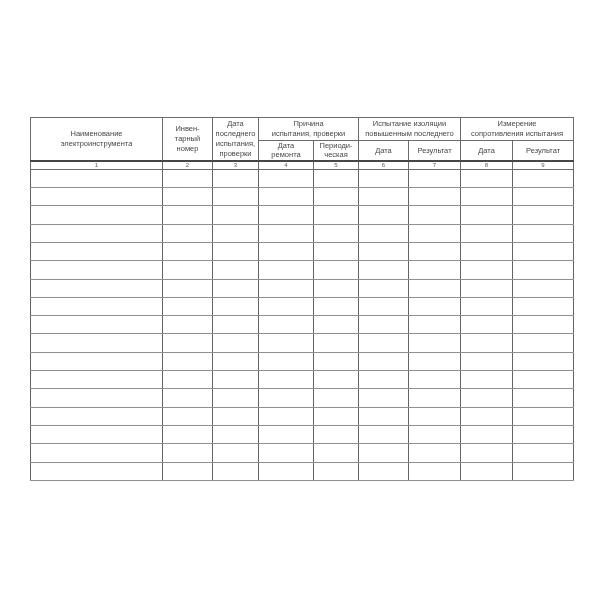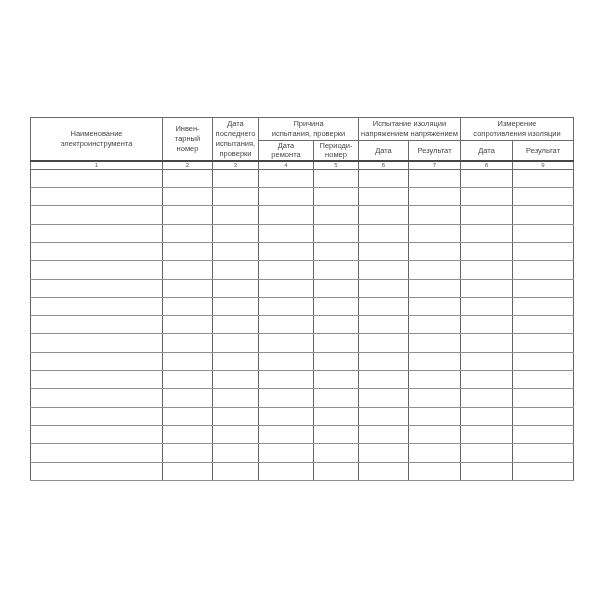--- a/index.html
+++ b/index.html
@@ -84,29 +84,29 @@
         <th rowspan="2">Инвен-
 тарный
 номер</th>
         <th rowspan="2">Дата
 последнего
 испытания,
 проверки</th>
         <th colspan="2">Причина
 испытания, проверки</th>
         <th colspan="2">Испытание  изоляции
-напряжением напряжением</th>
+повышенным последнего</th>
         <th colspan="2">Измерение
-сопротивления  изоляции</th>
+сопротивления  испытания</th>
       </tr>
       <tr class="r-sub">
         <th>Дата
 ремонта</th>
         <th>Периоди-
-номер</th>
+ческая</th>
         <th>Дата</th>
         <th>Результат</th>
         <th>Дата</th>
         <th>Результат</th>
       </tr>
       <tr class="r-num">
         <td>1</td>
         <td>2</td>
         <td>3</td>
         <td>4</td>

